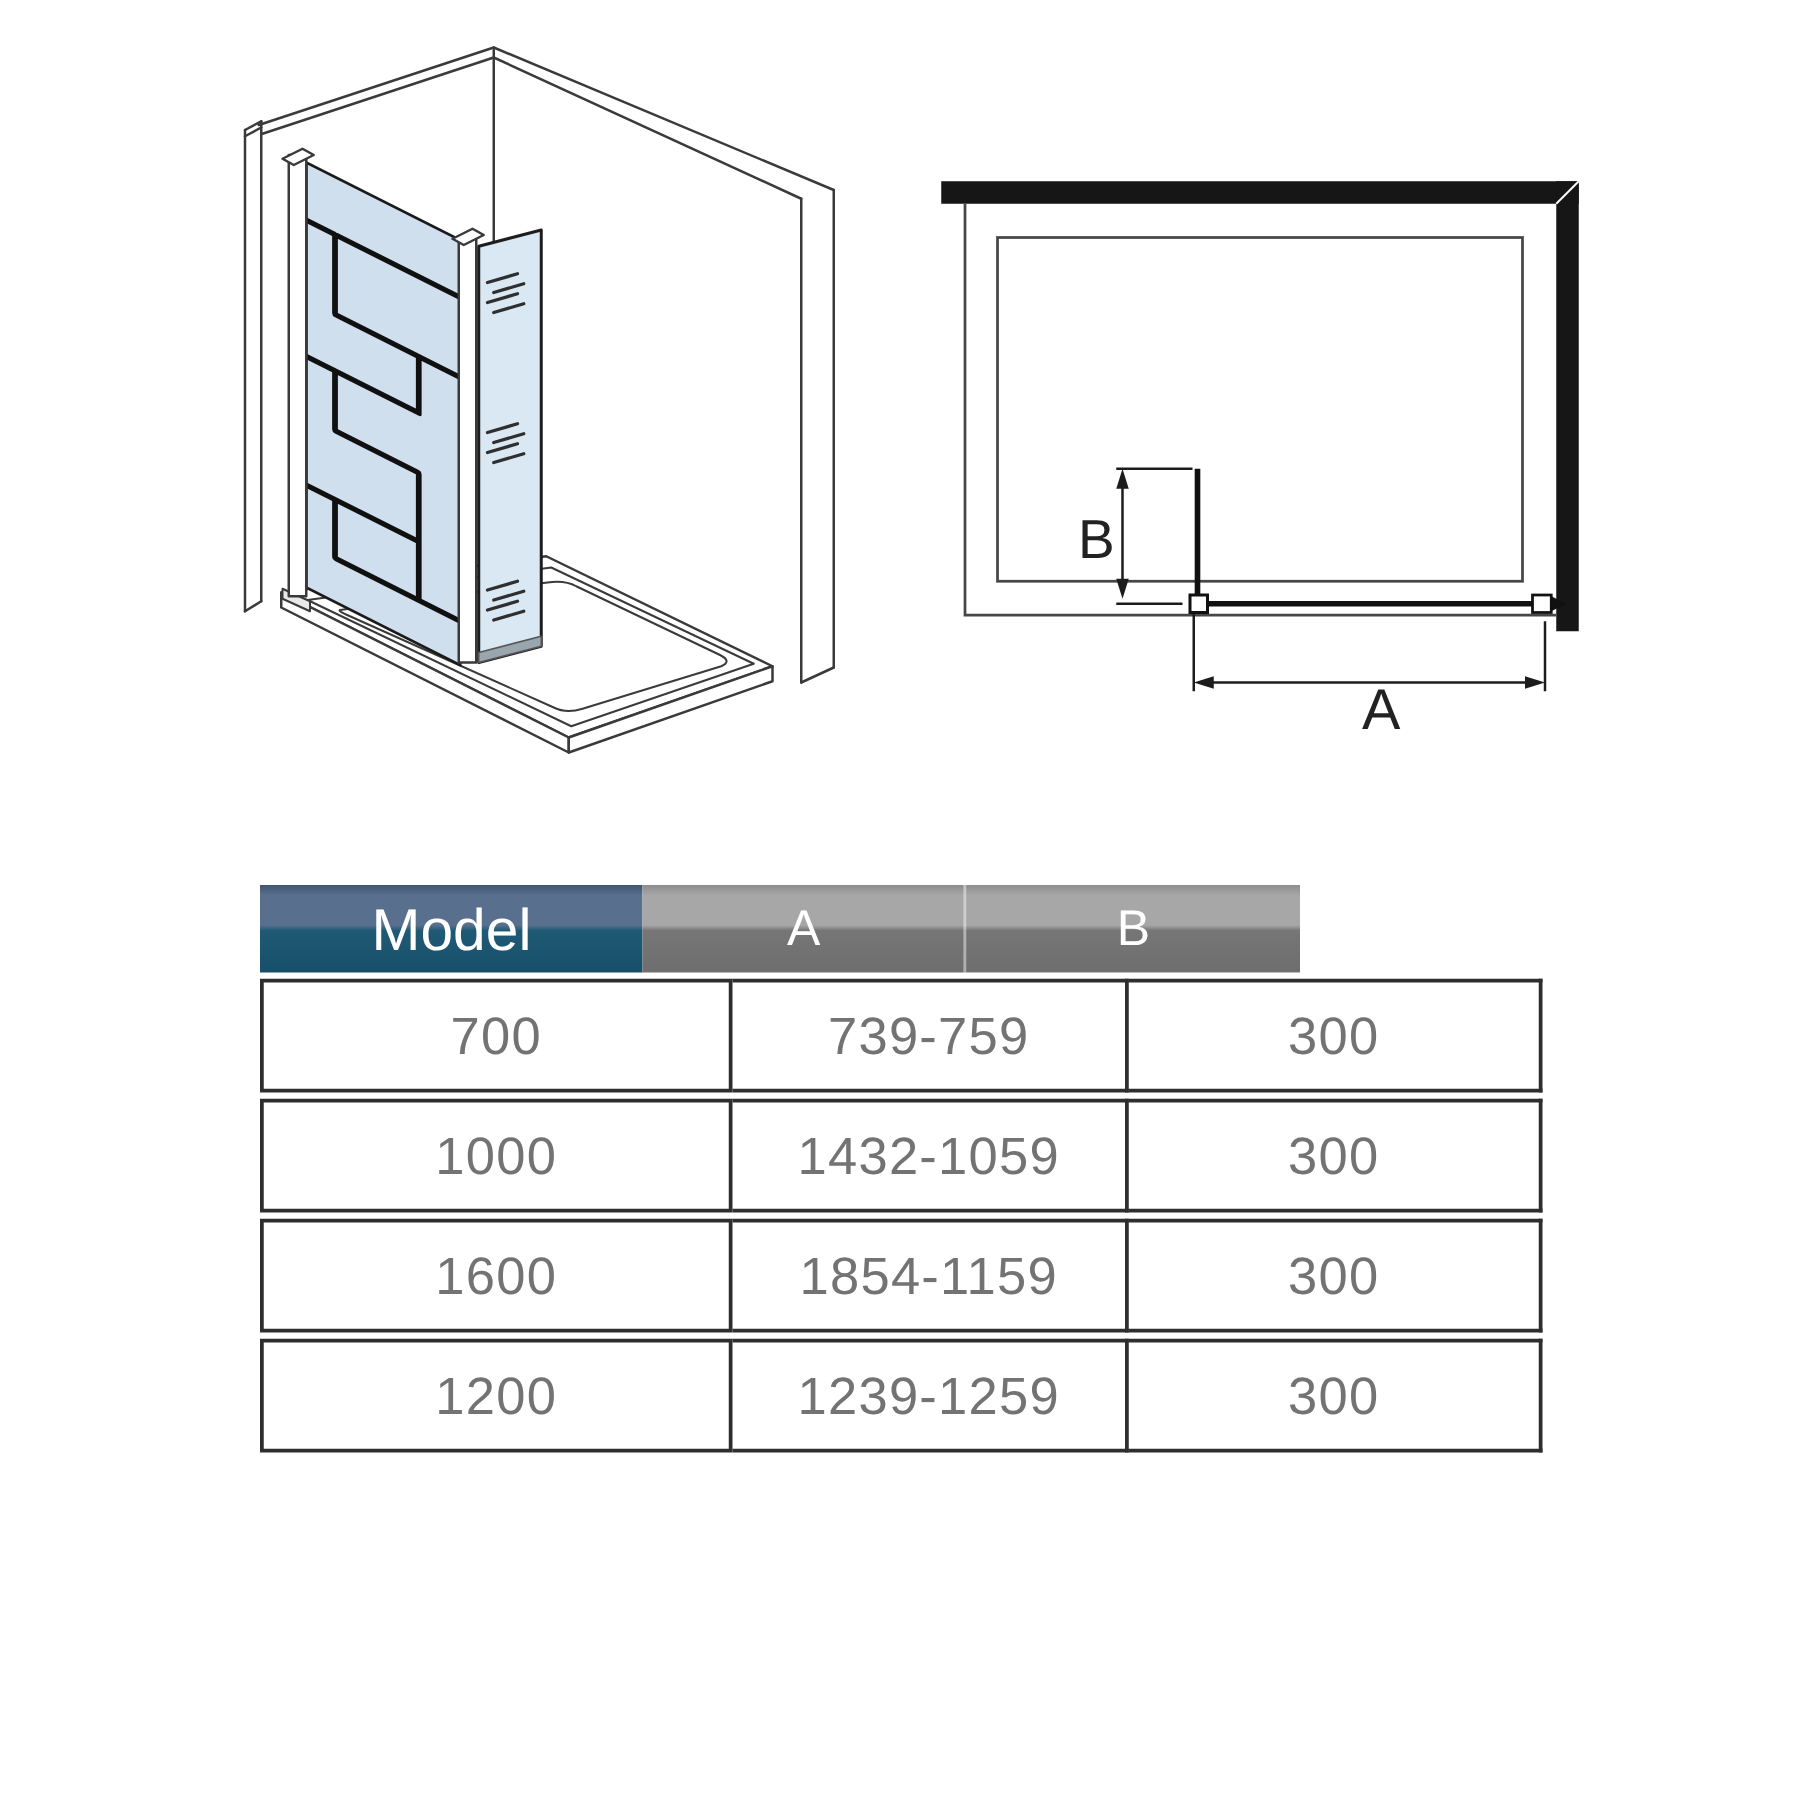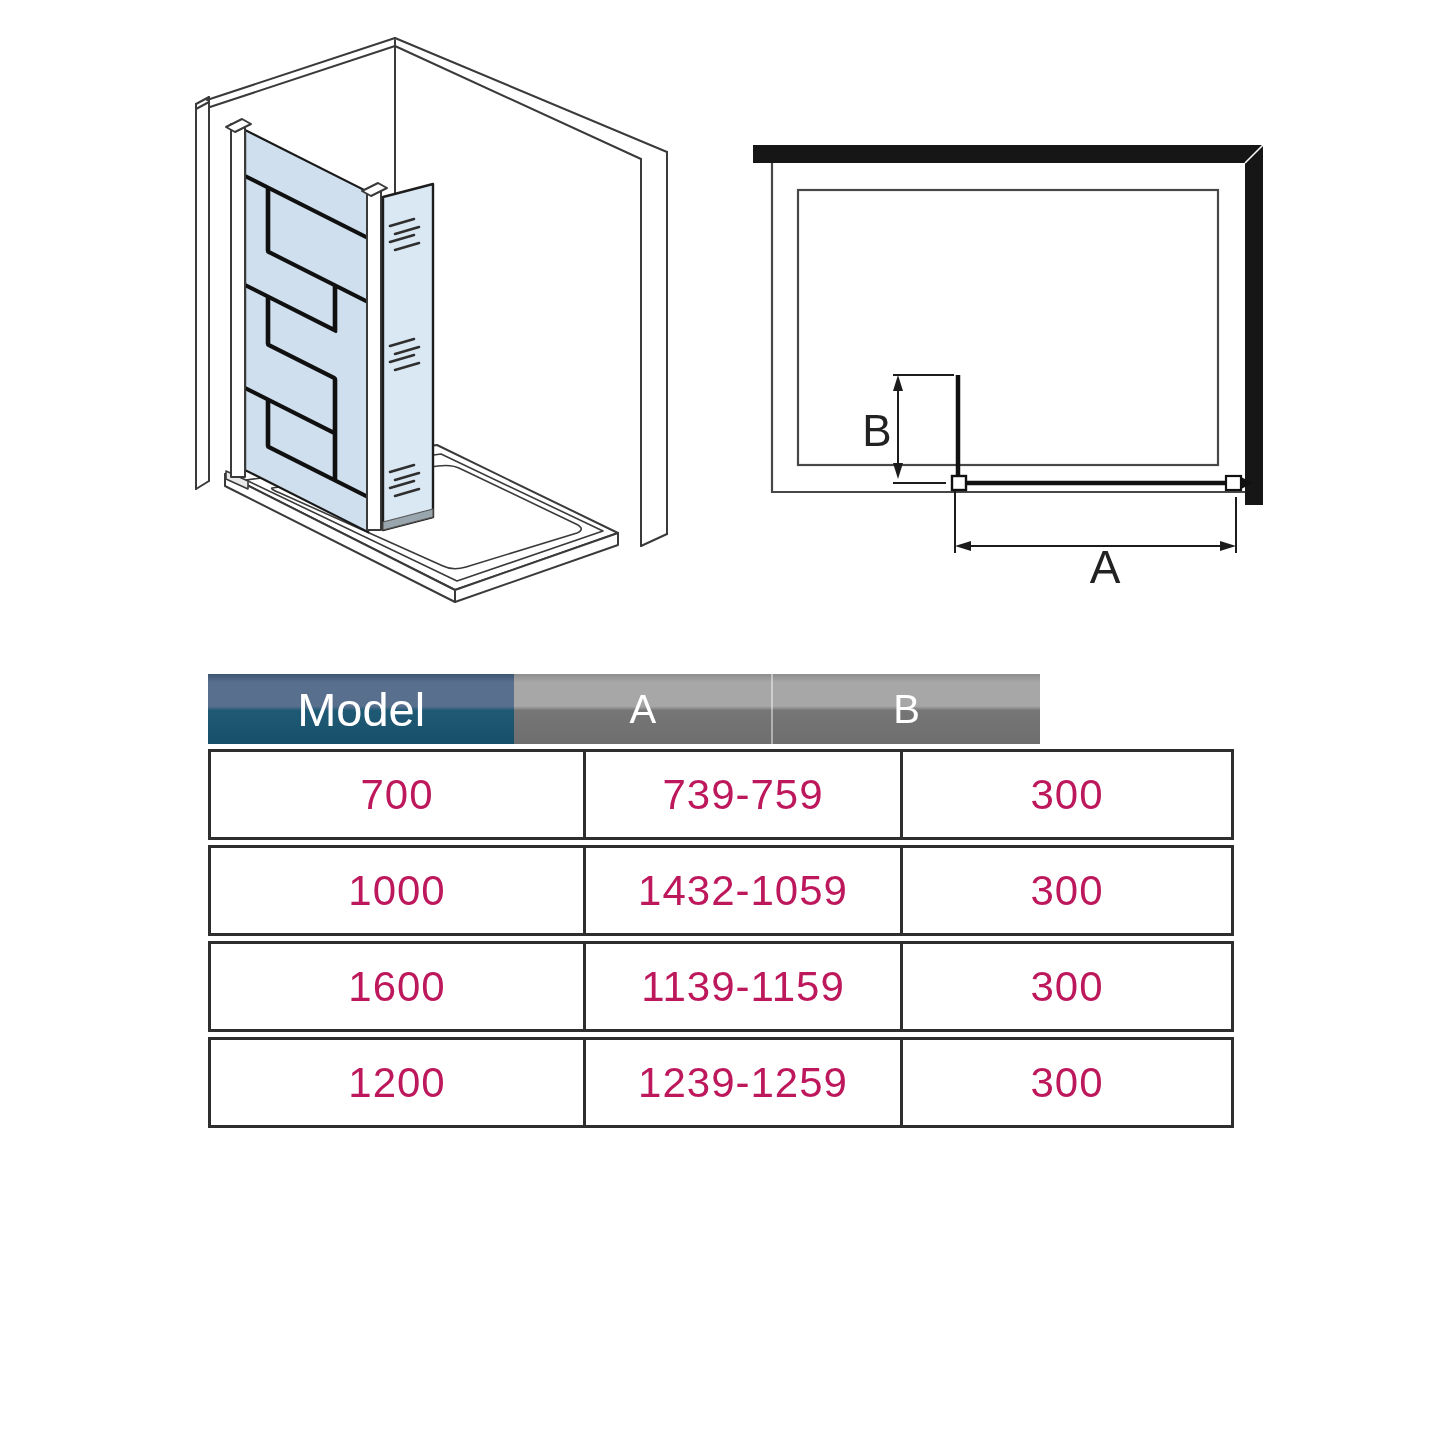--- a/index.html
+++ b/index.html
@@ -1,32 +1,32 @@
 <!DOCTYPE html>
 <html><head>
 <meta charset="utf-8">
 <style>
   html,body{margin:0;padding:0;background:#ffffff;}
   body{width:1445px;height:1445px;position:relative;font-family:"Liberation Sans","DejaVu Sans",sans-serif;}
   #stage{position:absolute;left:0;top:0;width:1445px;height:1445px;background:#fff;overflow:hidden;}
   .diagram-svg{position:absolute;left:0;top:0;}
 
   
-  .spec-table{position:absolute;left:208px;top:674px;width:832px;}
+  .spec-table{position:absolute;left:208px;top:708px;width:832px;}
   .spec-header{display:flex;height:70px;color:#fff;}
   .hc{display:flex;align-items:center;justify-content:center;}
   .hc-model{width:378px;font-size:47px;
     background:linear-gradient(180deg,#3d5671 0%,#596f8e 12%,#596f8e 46%,#1f5a75 52%,#174f6a 100%);}
   .hc-a{width:317px;font-size:40px;
     background:linear-gradient(180deg,#8d8d8d 0%,#a7a7a7 12%,#a7a7a7 46%,#767676 52%,#6e6e6e 100%);}
   .hc-b{width:331px;font-size:40px;box-sizing:border-box;border-left:2px solid rgba(255,255,255,.45);
     background:linear-gradient(180deg,#8d8d8d 0%,#a7a7a7 12%,#a7a7a7 46%,#767676 52%,#6e6e6e 100%);}
   table.spec-body{border-collapse:separate;border-spacing:0 5px;width:1026px;table-layout:fixed;margin:0;}
   table.spec-body td{border:3px solid #2e2e2e;border-left:none;height:83px;text-align:center;
-    font-size:42px;color:#be185d;letter-spacing:1px;}
+    font-size:42px;color:#737373;letter-spacing:1px;}
   table.spec-body td.first{border-left:3px solid #2e2e2e;}
 </style>
 </head>
 <body>
 
 <div id="stage">
 
   <svg class="diagram-svg" width="1445" height="660" viewBox="0 0 1445 660">
 
     <g stroke="#3a3a3a" stroke-width="2" fill="none" stroke-linejoin="round" stroke-linecap="round">
@@ -147,21 +147,21 @@
           <td>739-759</td>
           <td>300</td>
         </tr>
         <tr>
           <td class="first">1000</td>
           <td>1432-1059</td>
           <td>300</td>
         </tr>
         <tr>
           <td class="first">1600</td>
-          <td>1139-1159</td>
+          <td>1854-1159</td>
           <td>300</td>
         </tr>
         <tr>
           <td class="first">1200</td>
           <td>1239-1259</td>
           <td>300</td>
         </tr>
       </tbody>
     </table>
   </div>

